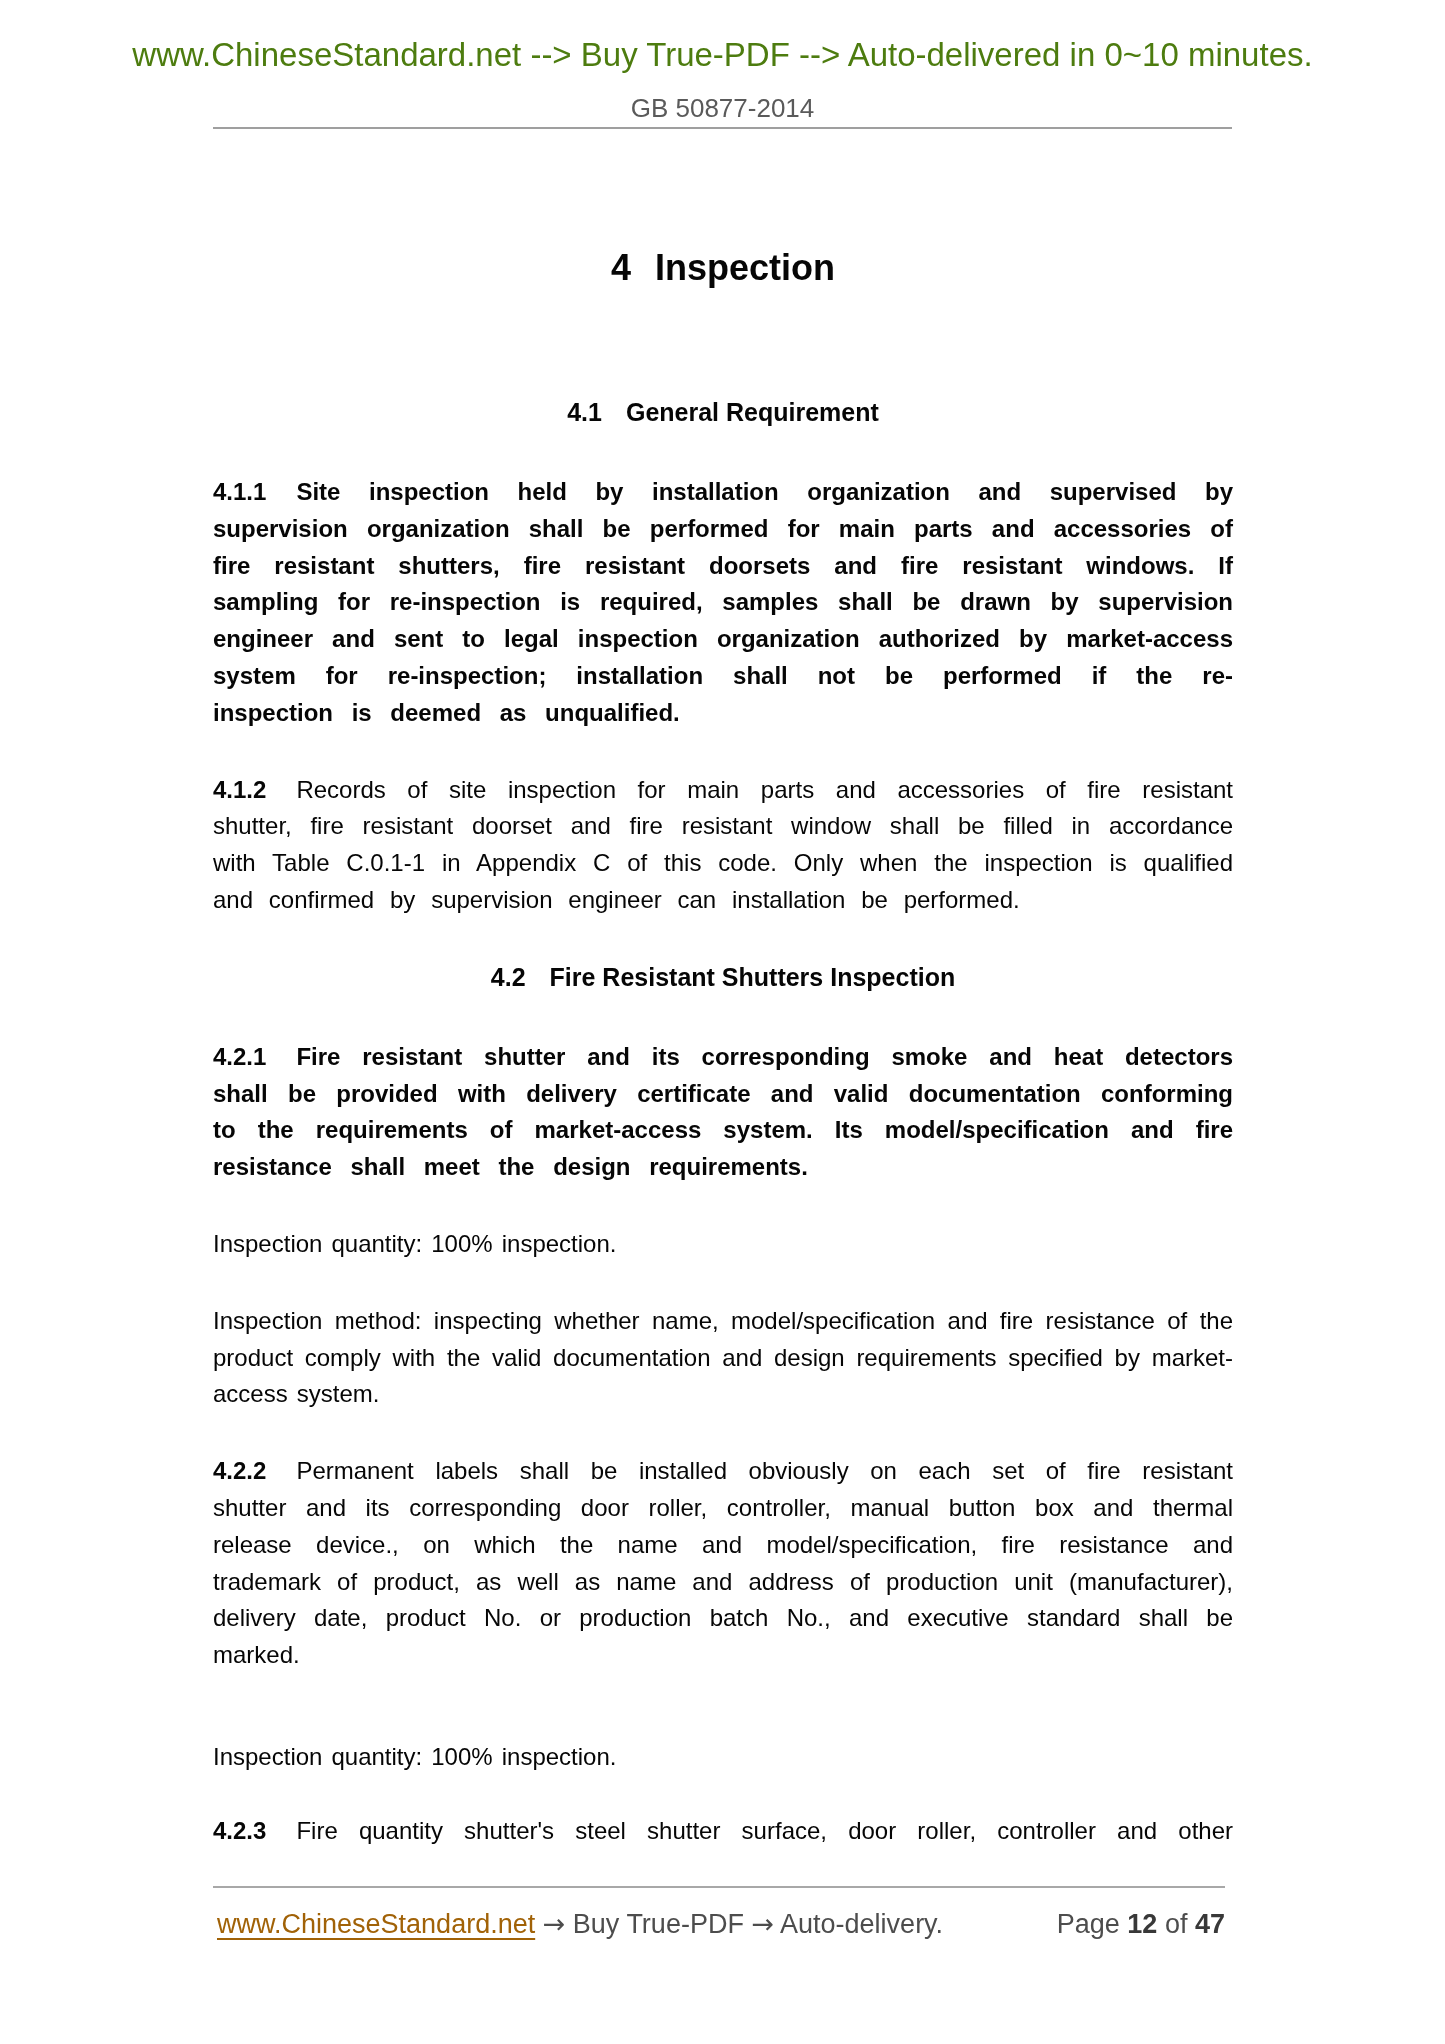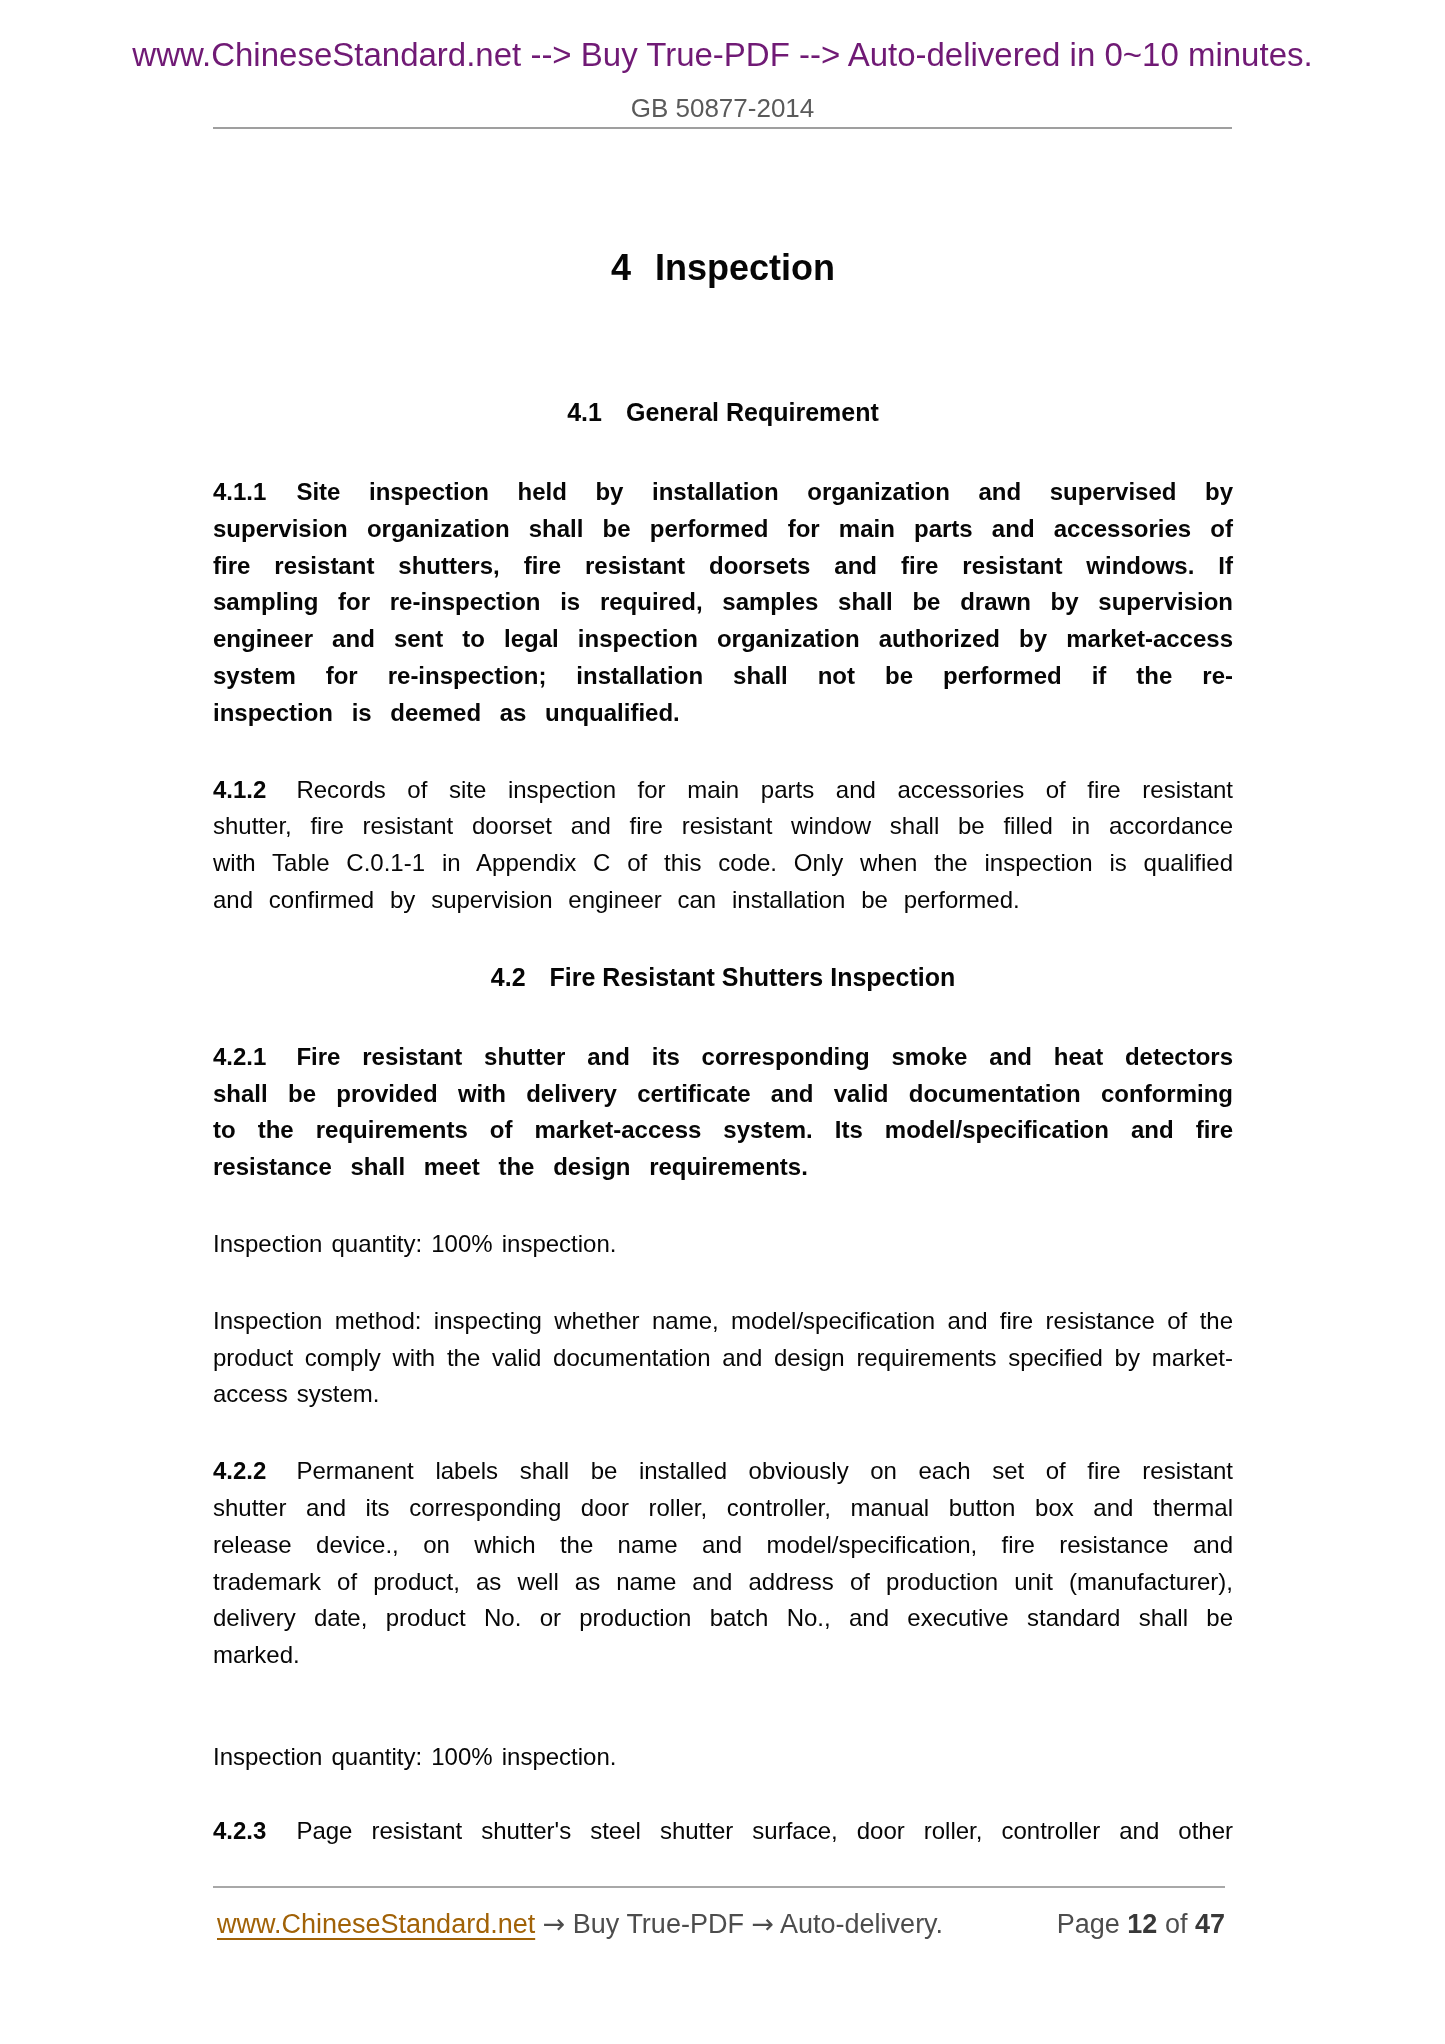--- a/index.html
+++ b/index.html
@@ -10,21 +10,21 @@
     height: 2044px;
     background: #ffffff;
     font-family: "Liberation Sans", "DejaVu Sans", sans-serif;
     overflow: hidden;
   }
   .promo-banner {
     position: absolute;
     top: 36px; left: 0; width: 100%;
     text-align: center;
     font-size: 33px;
-    color: #701a75;
+    color: #4d7c0f;
     white-space: nowrap;
   }
   .doc-code {
     position: absolute;
     top: 93px; left: 0; width: 100%;
     text-align: center;
     font-size: 26px;
     color: #5a5a5a;
   }
   .header-divider {
@@ -119,21 +119,21 @@
 
     <p class="clause note">Inspection quantity: 100% inspection.</p>
 
     <p class="clause note">Inspection method: inspecting whether name, model/specification and fire resistance of the product comply with the valid documentation and design requirements specified by market-access system.</p>
 
     <p class="clause mb45"><span class="clause-num">4.2.2</span><span>Permanent labels shall be installed obviously on each set of fire resistant shutter and its corresponding door roller, controller, manual button box and thermal release device., on which the name and model/specification, fire resistance and trademark of product, as well as name and address of production unit (manufacturer), delivery date, product No. or production batch No., and executive standard shall be marked.</span></p>
 
     <p class="clause note mb37">Inspection quantity: 100% inspection.</p>
 
 
-    <p class="clause stretch-last"><span class="clause-num">4.2.3</span><span>Page resistant shutter's steel shutter surface, door roller, controller and other</span></p>
+    <p class="clause stretch-last"><span class="clause-num">4.2.3</span><span>Fire quantity shutter's steel shutter surface, door roller, controller and other</span></p>
 
   </div>
 
   <div class="footer-divider"></div>
 
   <div class="page-footer">
     <div>
       <span class="footer-site-link">www.ChineseStandard.net</span>
       <span class="arrow-glyph">→</span>
       <span>Buy True-PDF</span>

